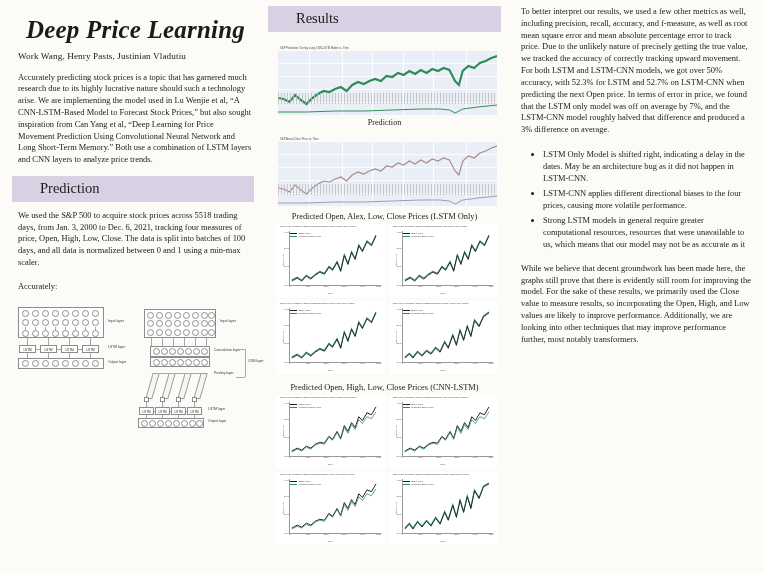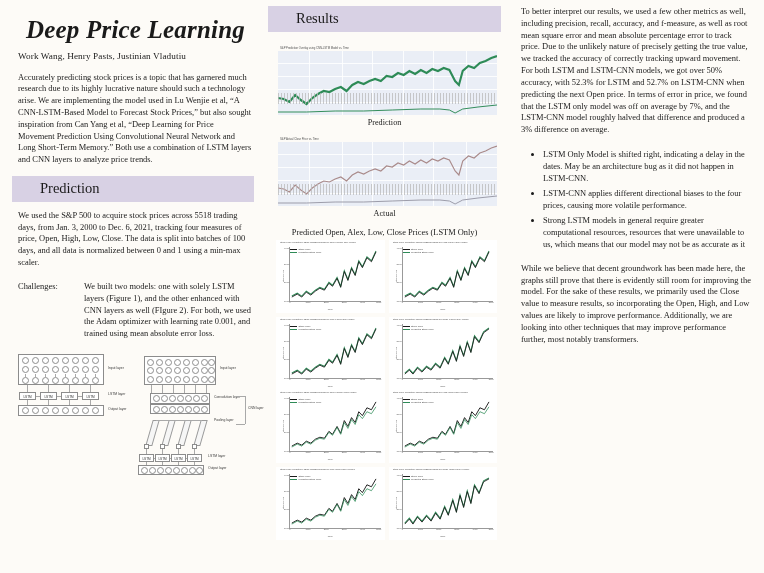--- a/index.html
+++ b/index.html
@@ -126,22 +126,21 @@
     <div class="authors">Work Wang, Henry Pasts, Justinian Vladutiu</div>
 
     <div class="body-text">Accurately predicting stock prices is a topic that has garnered much research due to its highly lucrative nature should such a technology arise. We are implementing the model used in Lu Wenjie et al, “A CNN-LSTM-Based Model to Forecast Stock Prices,” but also sought inspiration from Can Yang et al, “Deep Learning for Price Movement Prediction Using Convolutional Neural Network and Long Short-Term Memory.” Both use a combination of LSTM layers and CNN layers to analyze price trends.</div>
 
     <div class="sec-head">Prediction</div>
 
     <div class="meth-row">
       <div class="meth-val">We used the S&amp;P 500 to acquire stock prices across 5518 trading days, from Jan. 3, 2000 to Dec. 6, 2021, tracking four measures of price, Open, High, Low, Close. The data is split into batches of 100 days, and all data is normalized between 0 and 1 using a min-max scaler.</div>
     </div>
     <div class="meth-row">
-      <div class="meth-label">Challenges:</div>
-      <div class="meth-val">We built two models: one with solely LSTM layers (Figure 1), and the other enhanced with CNN layers as well (FIgure 2). For both, we used the Adam optimizer with learning rate 0.001, and trained using mean absolute error loss.</div>
+      <div class="meth-label">Accurately:</div>
     </div>
 
     <div class="figures">
 
       <div class="nn" style="left:0px; top:0px; width:120px; height:74px;">
 
         <div class="nbox" style="left:2px; top:2px; width:86px; height:31px;"></div>
         <div>
           <div class="node" style="left:6px;  top:5px;"></div>
             <div class="node" style="left:16px; top:5px;"></div>
@@ -382,21 +381,20 @@
       <div class="gridv" style="left:71%;"></div>
         <div class="gridv" style="left:86%;"></div>
       <svg width="100%" height="100%" viewBox="0 0 230 64" preserveAspectRatio="none" style="position:absolute;left:0;top:0;">
         <polyline fill="none" stroke="#a98a8a" stroke-width="1.2" points="0,46 6,47 12,50 18,43 24,48 30,52 36,46 42,42 48,39 54,40 60,37 66,35 72,39 78,33 84,30 90,32 96,29 102,27 108,29 114,24 120,25 126,21 132,23 138,19 144,22 150,18 156,21 162,17 168,19 174,16 180,18 186,29 190,33 194,19 200,14 206,16 212,11 218,9 224,6 230,4"></polyline>
       </svg>
       <div class="ticker-strip" style="top:42px;"></div>
       <svg width="100%" height="14" viewBox="0 0 230 14" preserveAspectRatio="none" style="position:absolute;left:0;bottom:0;">
         <polyline fill="none" stroke="#9a9aa8" stroke-width="1" points="0,11 30,11 60,10 90,10 120,9 150,8 170,8 180,9 186,12 194,8 210,6 230,4"></polyline>
       </svg>
     </div>
-    <div class="plot-caption">Actual</div>
 
     <div class="grid-head">Predicted Open, Alex, Low, Close Prices (LSTM Only)</div>
     <div class="grid4">
 
       <div class="sp">
         <div class="sp-title">Stock Price Prediction: TEST PREDICTIONS for Open (LSTM Only Model)</div>
         <div class="sp-legend">
           <div><i style="background:#1b1b1b"></i><span>Stock Price</span></div>
           <div><i style="background:#2e8b57"></i><span>Predicted Stock Price</span></div>
         </div>
@@ -492,20 +490,21 @@
           <svg width="100%" height="100%" viewBox="0 0 100 55" preserveAspectRatio="none" style="position:absolute;left:0;top:0;">
             <polyline fill="none" stroke="#2e8b57" stroke-width="1.1" points="2,50 7,46 11,50 16,44 21,48 26,43 31,46 36,40 41,44 46,34 50,40 55,27 59,37 63,22 67,32 71,18 75,28 79,12 84,18 89,8 95,4"></polyline>
             <polyline fill="none" stroke="#1b1b1b" stroke-width="0.9" points="2,51 7,47 11,51 16,45 21,49 26,44 31,47 36,41 41,45 46,35 50,41 55,28 59,38 63,23 67,33 71,19 75,29 79,13 84,19 89,9 95,5"></polyline>
           </svg>
         </div>
         <div class="sp-ylab">Stock Price</div>
         <div class="sp-xlab">Time</div>
       </div>
     </div>
 
+    <div class="grid-head" style="margin-top:9px;">Predicted Open, High, Low, Close Prices (CNN-LSTM)</div>
     <div class="grid4">
 
       <div class="sp">
         <div class="sp-title">Stock Price Prediction: TEST PREDICTIONS for Open (CNN-LSTM Model)</div>
         <div class="sp-legend">
           <div><i style="background:#1b1b1b"></i><span>Stock Price</span></div>
           <div><i style="background:#2e8b57"></i><span>Predicted Stock Price</span></div>
         </div>
         <div class="sp-axes">
           <div class="sp-yt" style="top:100%">1000</div>

